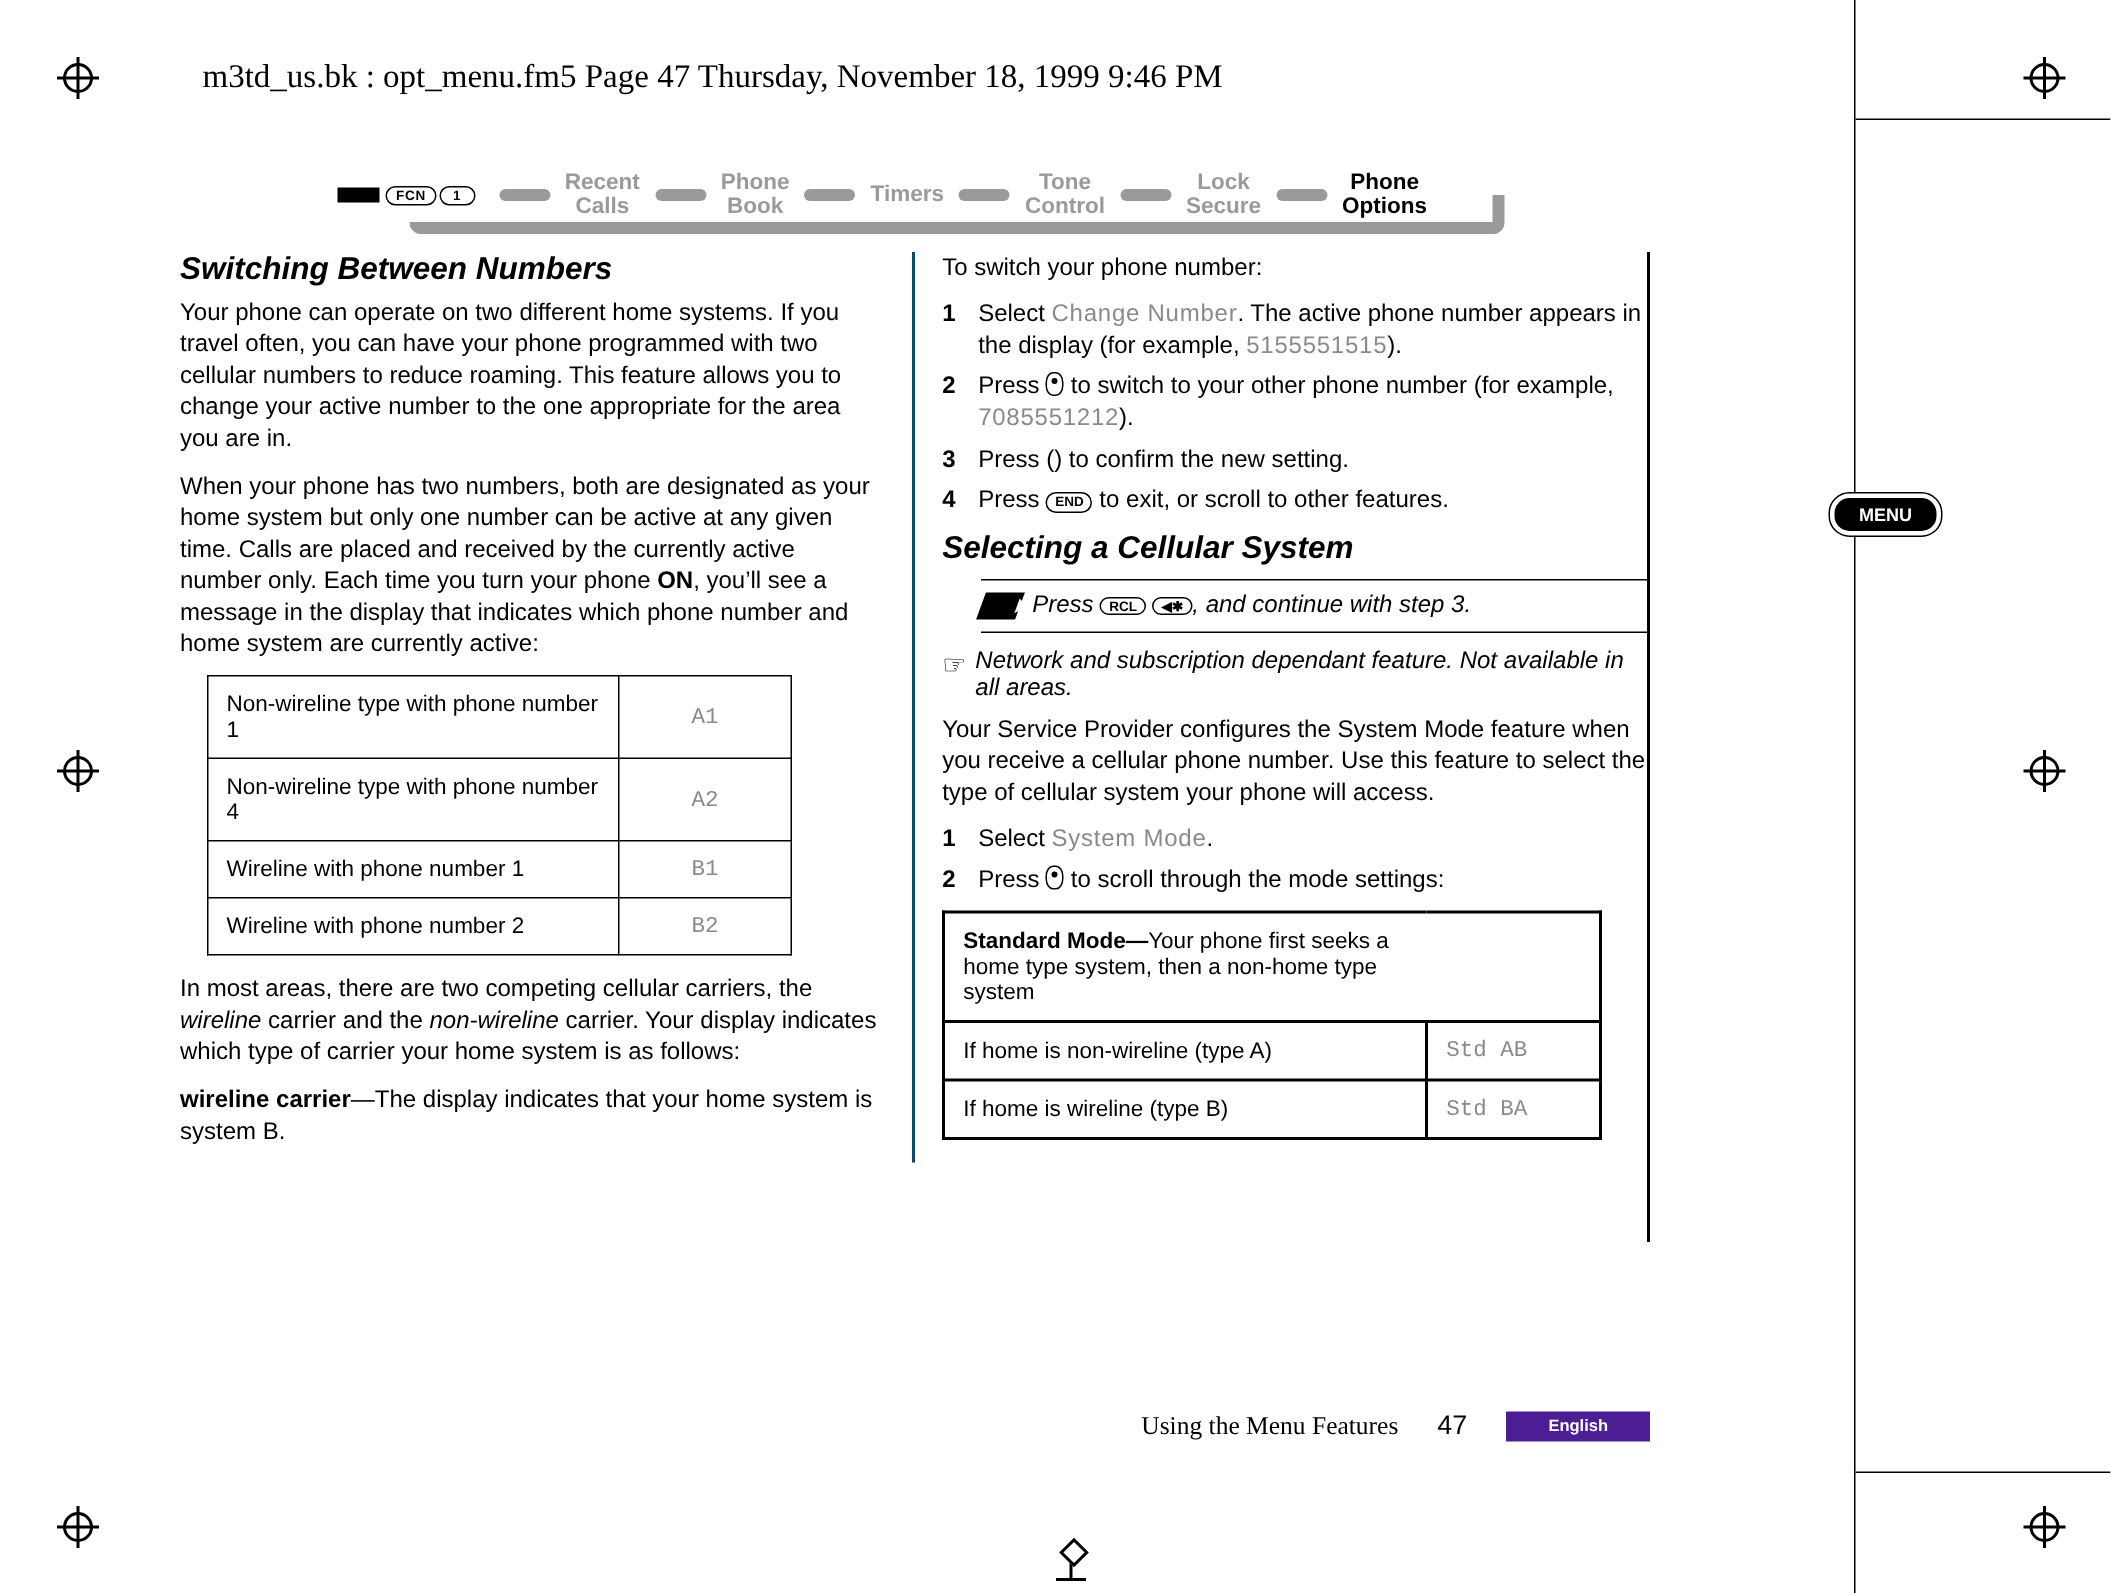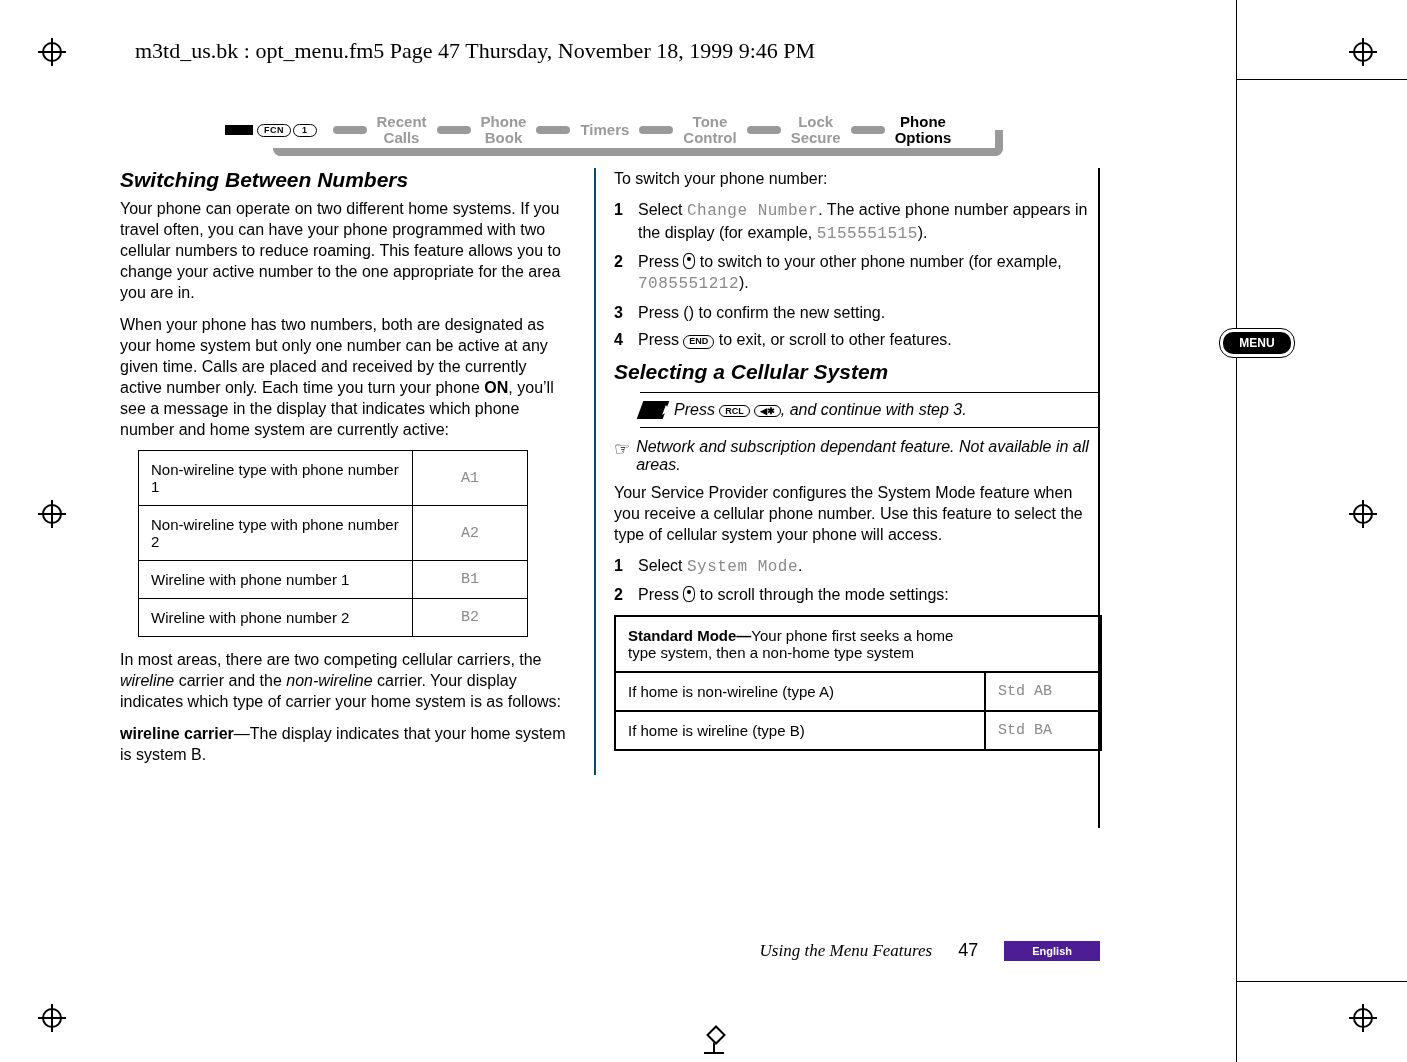--- a/index.html
+++ b/index.html
@@ -174,21 +174,21 @@
     margin: 0 0 6px 0;
     color:#000;
   }
   p { font-size: 16px; line-height: 1.32; margin: 0 0 10px 0; }
   .bold { font-weight: bold; }
   .ital { font-style: italic; }
 
   .num-list { padding-left: 0; list-style:none; margin: 6px 0 10px 0; }
   .num-list li { font-size:16px; line-height:1.32; margin-bottom: 6px; padding-left: 24px; position:relative; }
   .num-list li .num { position:absolute; left:0; font-weight:bold; }
-  .mono { font-family: Liberation Mono, monospace; color:#8a8a8a; letter-spacing: 0.5px; margin-top: 32px; }
+  .mono { font-family: Liberation Sans, sans-serif; color:#8a8a8a; letter-spacing: 0.5px; margin-top: 32px; }
 
   .shortcut-row {
     border-top: 1px solid #000;
     border-bottom: 1px solid #000;
     padding: 8px 0 8px 0;
     margin: 8px 0 10px 26px;
     display:flex;
     align-items:center;
     gap: 8px;
     font-size: 16px;
@@ -232,21 +232,21 @@
   }
   table.simple td.code {
     text-align:center;
     width: 90px;
     color:#8a8a8a;
     font-family:"Courier New", monospace;
   }
 
   table.modetable {
     border-collapse: collapse;
-    width: 488px;
+    width: 440px;
     margin: 6px 0 0 0;
   }
   table.modetable td {
     border: 2px solid #000;
     padding: 10px 12px;
     font-size: 15px;
   }
   table.modetable td.code {
     width: 90px;
     color:#8a8a8a;
@@ -274,21 +274,21 @@
     position:absolute;
     left: 620px;
     top: 940px;
     width: 480px;
     display:flex;
     align-items:center;
     justify-content:flex-end;
     gap: 26px;
     font-size: 15px;
   }
-  .footer .title { font-style: italic; font-family:"Times New Roman",serif; font-size:17px; }
+  .footer .title { font-family:"Times New Roman",serif; font-size:17px; }
   .footer .pagenum { font-weight:normal; font-size:18px; }
   .footer .langbox {
     background:#4c1d95; color:#fff; font-weight:bold;
     padding: 4px 28px;
     font-size:11px;
     text-align:right;
   }
 
   
   .menu-tab {
@@ -399,21 +399,21 @@
         <span>When your phone has two numbers, both are designated as your home system but only one number can be active at any given time. Calls are placed and received by the currently active number only. Each time you turn your phone </span><span class="bold">ON</span><span>, you’ll see a message in the display that indicates which phone number and home system are currently active:</span>
       </p>
 
       <table class="simple">
         <tbody>
             <tr>
           <td>Non-wireline type with phone number 1</td>
           <td class="code">A1</td>
         </tr>
         <tr>
-          <td>Non-wireline type with phone number 2</td>
+          <td>Non-wireline type with phone number 4</td>
           <td class="code">A2</td>
         </tr>
         <tr>
           <td>Wireline with phone number 1</td>
           <td class="code">B1</td>
         </tr>
         <tr>
           <td>Wireline with phone number 2</td>
           <td class="code">B2</td>
         </tr>

